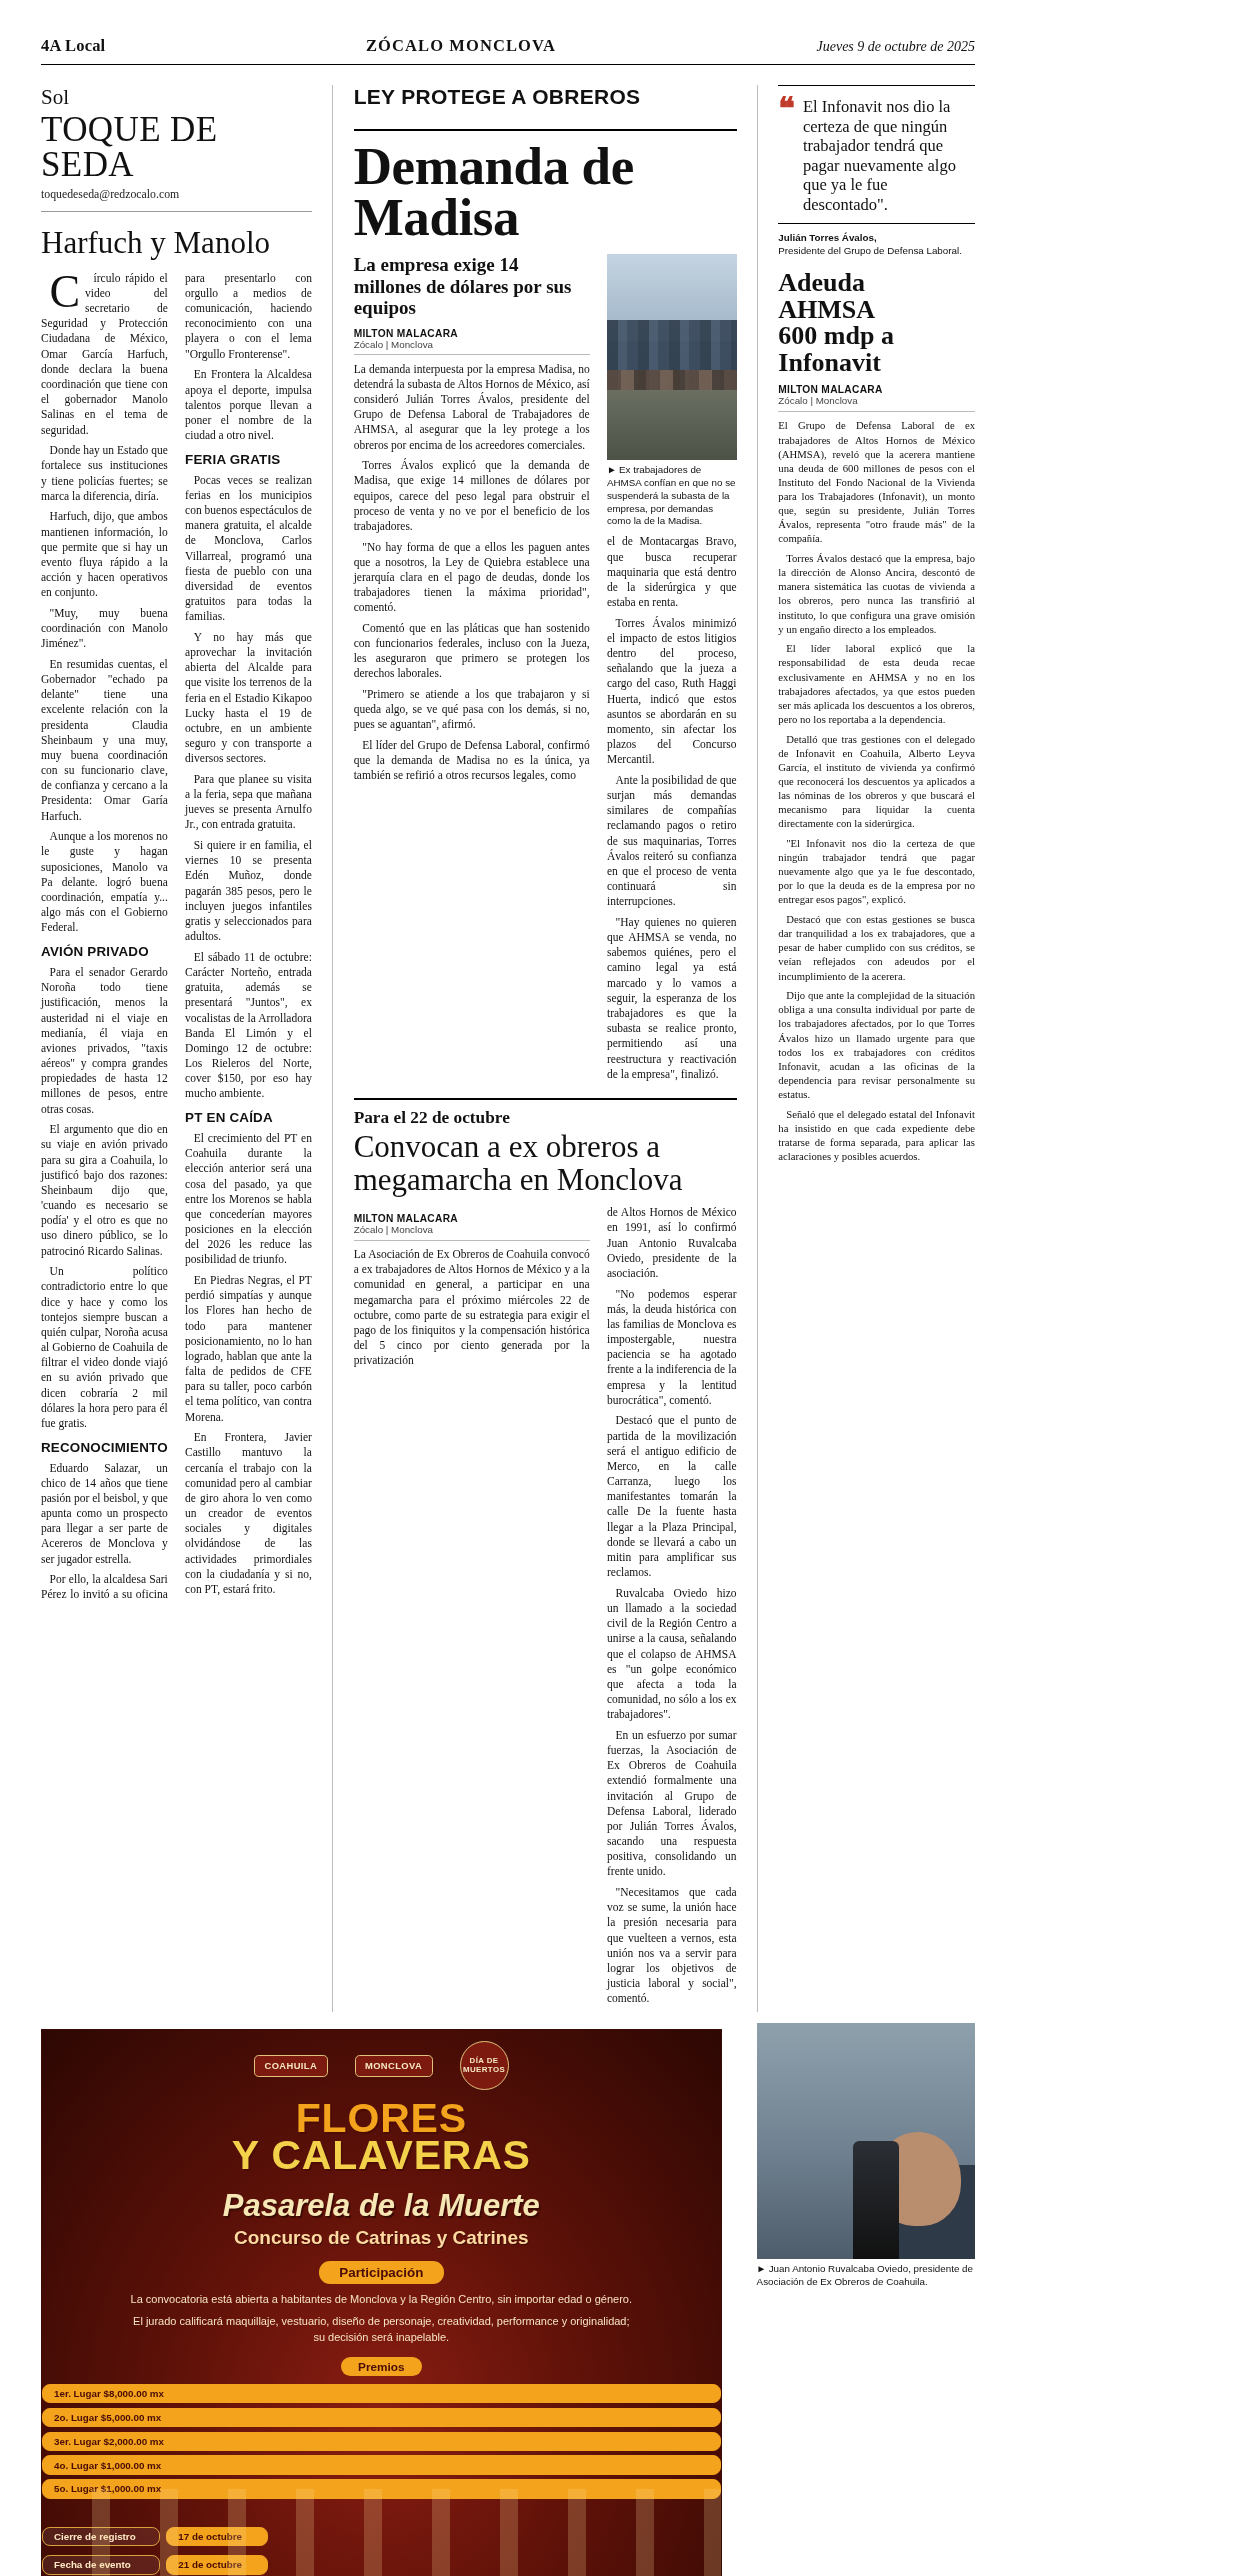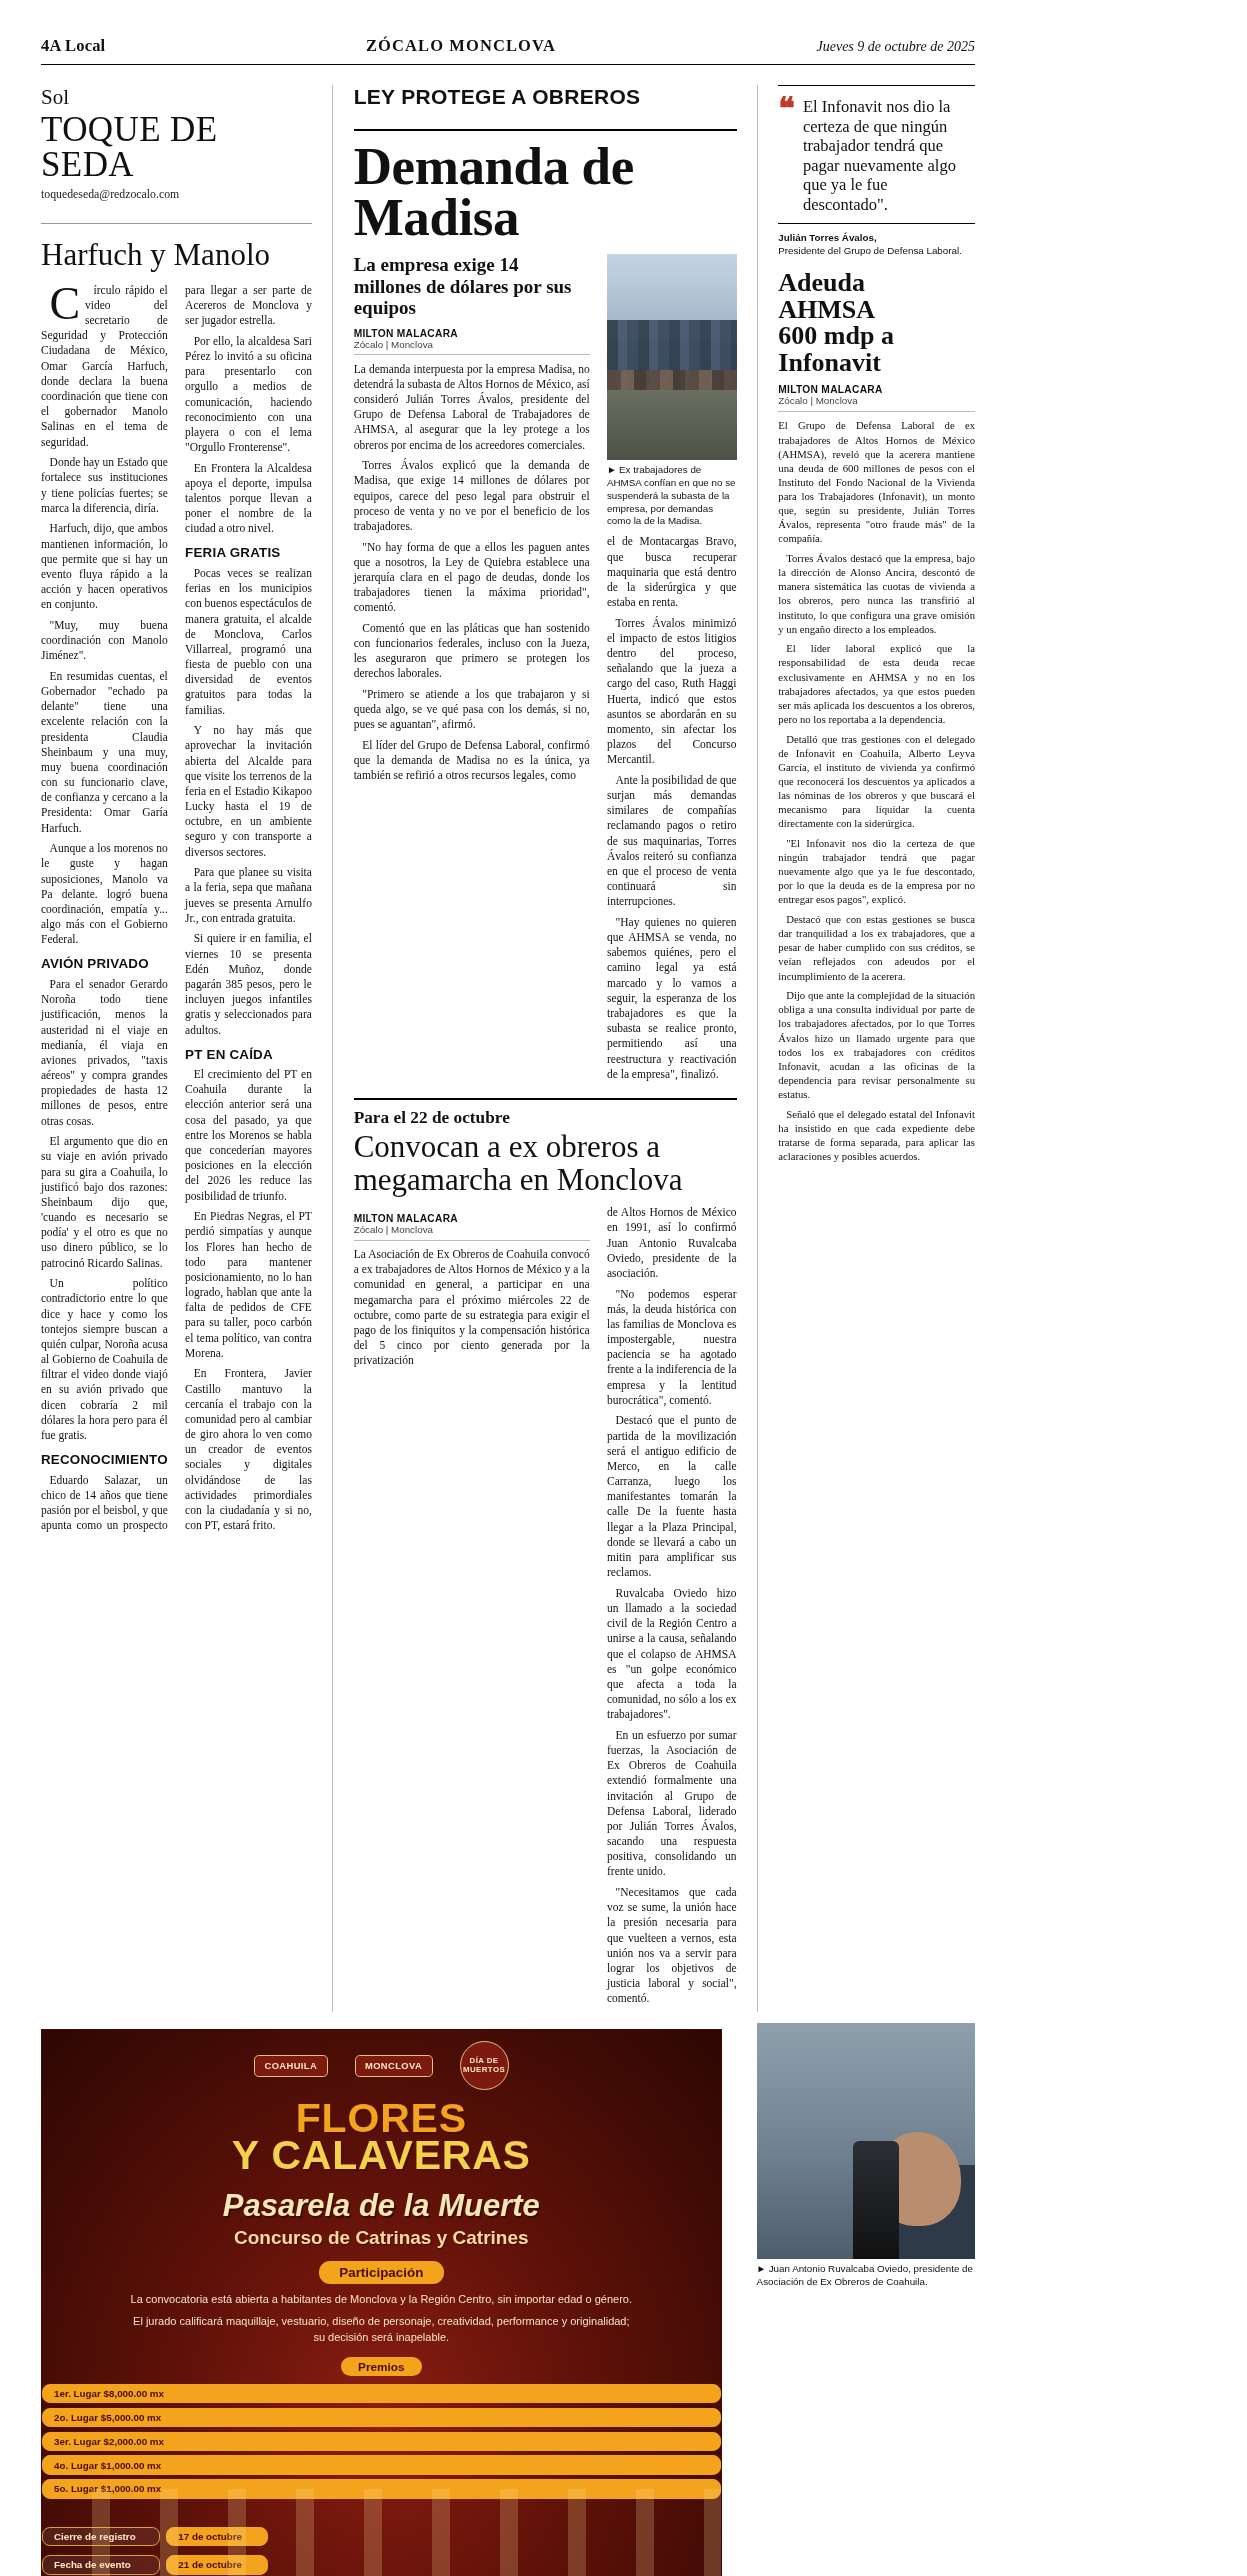--- a/index.html
+++ b/index.html
@@ -52,21 +52,21 @@
     font-size: 35px;
     font-weight: normal;
     letter-spacing: 0.4px;
     margin: 0;
     line-height: 1;
   }
   .op-mail {
     font-size: 11.8px;
     color: #222;
     margin-top: 4.7px;
-    padding-bottom: 21px;
+    padding-bottom: 9px;
     border-bottom: 0.8px solid #999;
   }
   .op-head {
     font-family: "Liberation Serif", serif;
     font-size: 31px;
     line-height: 1.05;
     margin: 15.7px 0 11px 0;
     font-weight: normal;
   }
   .subhead {
@@ -341,20 +341,21 @@
         <h4 class="subhead">RECONOCIMIENTO</h4>
         <p>Eduardo Salazar, un chico de 14 años que tiene pasión por el beisbol, y que apunta como un prospecto para llegar a ser parte de Acereros de Monclova y ser jugador estrella.</p>
         <p>Por ello, la alcaldesa Sari Pérez lo invitó a su oficina para presentarlo con orgullo a medios de comunicación, haciendo reconocimiento con una playera o con el lema "Orgullo Fronterense".</p>
         <p>En Frontera la Alcaldesa apoya el deporte, impulsa talentos porque llevan a poner el nombre de la ciudad a otro nivel.</p>
 
         <h4 class="subhead">FERIA GRATIS</h4>
         <p>Pocas veces se realizan ferias en los municipios con buenos espectáculos de manera gratuita, el alcalde de Monclova, Carlos Villarreal, programó una fiesta de pueblo con una diversidad de eventos gratuitos para todas la familias.</p>
         <p>Y no hay más que aprovechar la invitación abierta del Alcalde para que visite los terrenos de la feria en el Estadio Kikapoo Lucky hasta el 19 de octubre, en un ambiente seguro y con transporte a diversos sectores.</p>
         <p>Para que planee su visita a la feria, sepa que mañana jueves se presenta Arnulfo Jr., con entrada gratuita.</p>
         <p>Si quiere ir en familia, el viernes 10 se presenta Edén Muñoz, donde pagarán 385 pesos, pero le incluyen juegos infantiles gratis y seleccionados para adultos.</p>
+        <p>El sábado 11 de octubre: Carácter Norteño, entrada gratuita, además se presentará "Juntos", ex vocalistas de la Arrolladora Banda El Limón y el Domingo 12 de octubre: Los Rieleros del Norte, cover $150, por eso hay mucho ambiente.</p>
 
         <h4 class="subhead">PT EN CAÍDA</h4>
         <p>El crecimiento del PT en Coahuila durante la elección anterior será una cosa del pasado, ya que entre los Morenos se habla que concederían mayores posiciones en la elección del 2026 les reduce las posibilidad de triunfo.</p>
         <p>En Piedras Negras, el PT perdió simpatías y aunque los Flores han hecho de todo para mantener posicionamiento, no lo han logrado, hablan que ante la falta de pedidos de CFE para su taller, poco carbón el tema político, van contra Morena.</p>
         <p>En Frontera, Javier Castillo mantuvo la cercanía el trabajo con la comunidad pero al cambiar de giro ahora lo ven como un creador de eventos sociales y digitales olvidándose de las actividades primordiales con la ciudadanía y si no, con PT, estará frito.</p>
       </div>
     </div>
 
     <div class="col-center">
       <div class="story-kicker">LEY PROTEGE A OBREROS</div>

